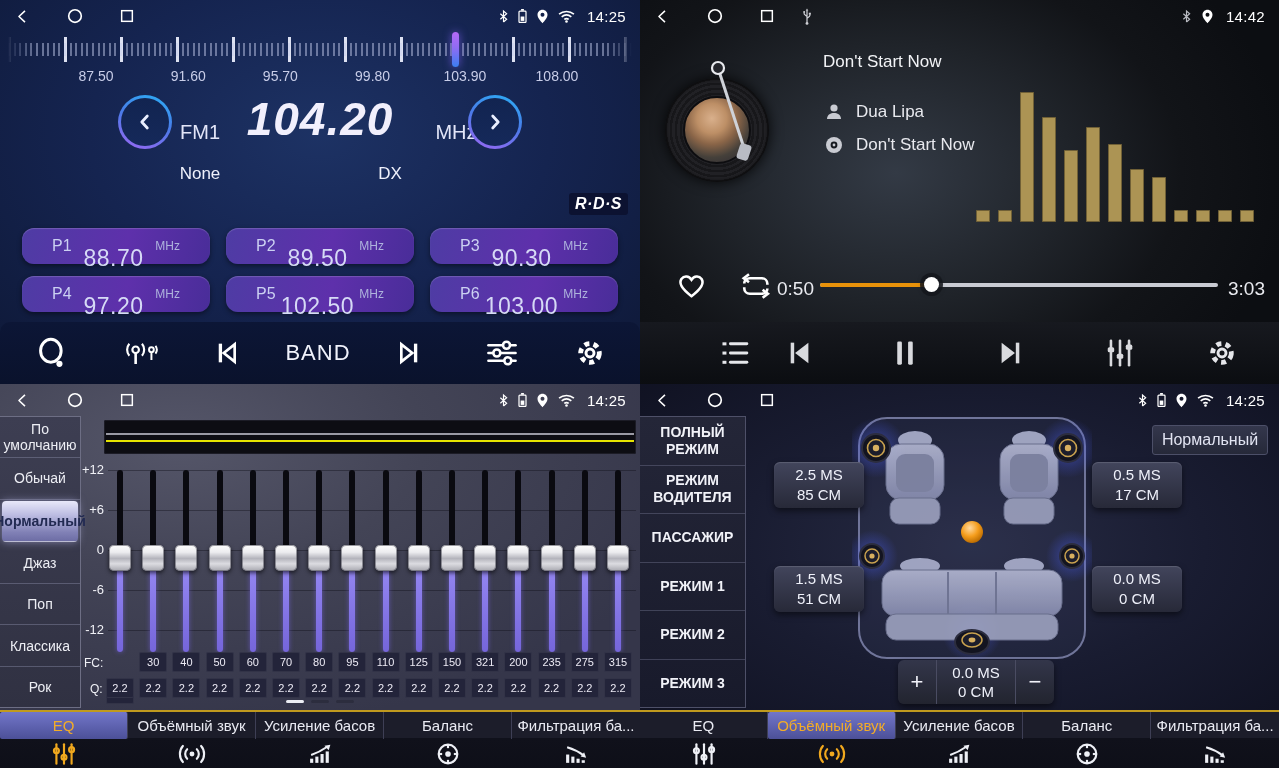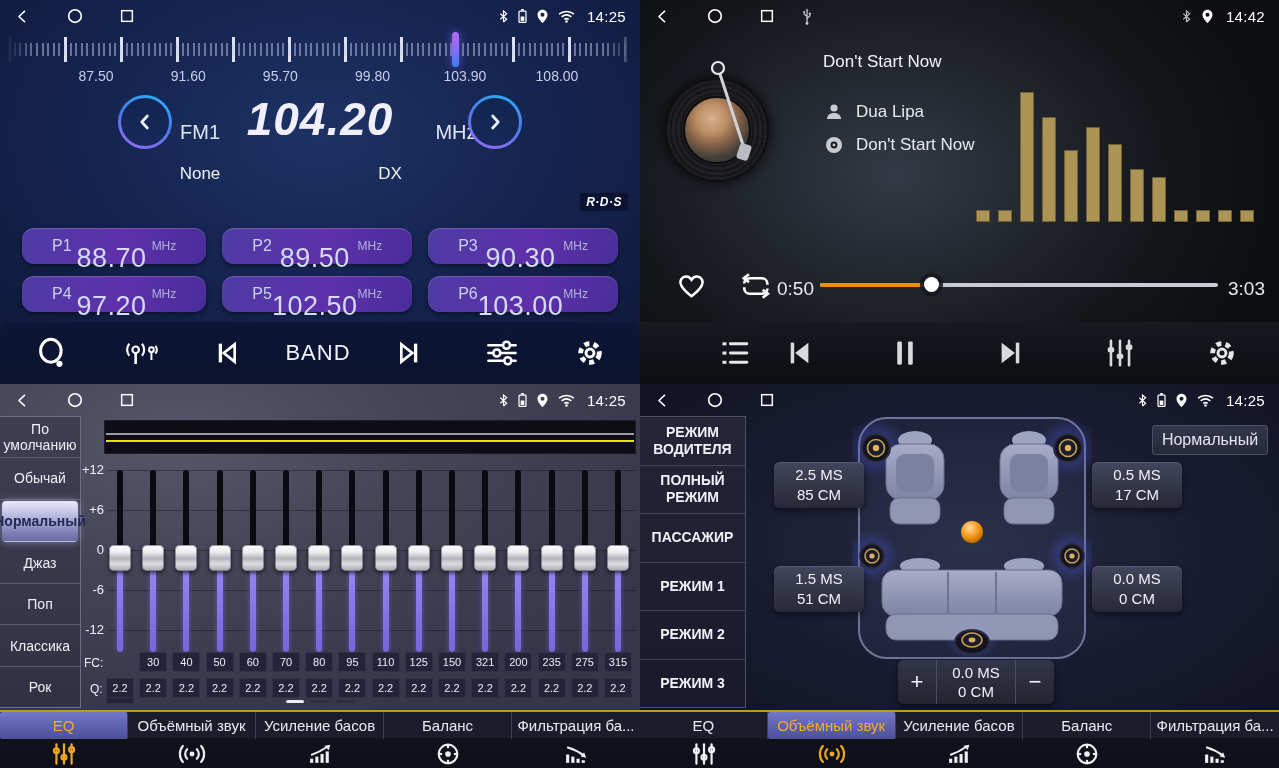--- a/index.html
+++ b/index.html
@@ -40,31 +40,31 @@
     background:linear-gradient(180deg,#122450,#15295a) padding-box,
                linear-gradient(200deg,#2fa8f4 8%,#4a7ae8 48%,#916af2 92%) border-box;
     display:flex; align-items:center; justify-content:center; }
   .chev-left { left:118px; top:95px; } .chev-right { left:468px; top:95px; }
   .band-lbl { position:absolute; left:168px; top:121px; width:64px; text-align:center; font-size:20px; color:#e2e5f8; }
   .freq-big { position:absolute; left:205px; top:92px; width:230px; text-align:center;
     font-size:46px; font-weight:bold; color:#f1effc; letter-spacing:1px;font-style:italic; }
   .unit-lbl { position:absolute; left:424px; top:121px; width:64px; text-align:center; font-size:20px; color:#e2e5f8; }
   .station  { position:absolute; left:158px; top:164px; width:84px; text-align:center; font-size:17px; color:#eef0fb; }
   .mode-dx  { position:absolute; left:368px; top:164px; width:44px; text-align:center; font-size:17px; color:#eef0fb; }
-  .rds { position:absolute; right:12px; top:193px; background:#0c1231; color:#fff; font-size:12px;
+  .rds { position:absolute; right:12px; top:193px; background:#0c1231; color:#fff; font-size:16px;
     font-style:italic; font-weight:bold; padding:2px 6px; border-radius:3px; letter-spacing:.5px; }
   .preset-grid { position:absolute; left:22px; top:228px; width:596px; height:84px;
     display:grid; grid-template-columns:repeat(3,1fr); gap:12px 16px; }
   .preset { border:0; height:36px; border-radius:12px; cursor:pointer;
     background:linear-gradient(105deg,#4e3ca4 0%,#5e30ab 55%,#492d99 100%);
     box-shadow:inset 0 1px 1px rgba(255,255,255,.18), 0 2px 5px rgba(0,0,0,.45);
     display:flex; align-items:center; justify-content:space-between; padding:0 30px;
     font-family:inherit; }
   .preset .pid   { font-size:16px; color:#cbd0f2; }
-  .preset .pfreq { font-size:27px; color:#d6daf6; letter-spacing:.5px;margin-top:24px; }
+  .preset .pfreq { font-size:23px; color:#d6daf6; letter-spacing:.5px;margin-top:24px; }
   .preset .punit { font-size:12px; color:#aeb3dd; }
   .radio-toolbar { position:absolute; left:0; bottom:0; width:100%; height:62px;
     background:linear-gradient(180deg,#0c1636 0%,#0a122c 100%); border-radius:10px 10px 0 0; }
   .tool { position:absolute; top:50%; transform:translate(-50%,-50%); cursor:pointer; display:flex; align-items:flex-start; }
   .band-text { font-size:22px; color:#f0f2fb; letter-spacing:1px; }
 
   
   .vinyl { position:absolute; left:25px; top:78px; width:104px; height:104px; border-radius:50%;
     background:repeating-radial-gradient(circle at 50% 50%, #17171a 0 2.5px, #212125 2.5px 5px);
     box-shadow:0 0 14px rgba(0,0,0,.85), inset 0 0 4px #000; }
@@ -758,22 +758,22 @@
             <path d="M1 4.5 C5.5 .6 12.5 .6 17 4.5" fill="none" stroke="#fff" stroke-width="1.7"></path>
             <path d="M3.8 7.4 C7 4.7 11 4.7 14.2 7.4" fill="none" stroke="#fff" stroke-width="1.7"></path>
             <path d="M6.6 10.2 C8 9.1 10 9.1 11.4 10.2" fill="none" stroke="#fff" stroke-width="1.7"></path>
             <circle cx="9" cy="12.4" r="1.4" fill="#fff"></circle>
           </svg>
         <span class="stime">14:25</span>
       </div>
     </header>
 
     <nav class="mode-sidebar">
+        <div class="mode-item">ПОЛНЫЙ РЕЖИМ</div>
         <div class="mode-item">РЕЖИМ ВОДИТЕЛЯ</div>
-        <div class="mode-item">ПОЛНЫЙ РЕЖИМ</div>
         <div class="mode-item">ПАССАЖИР</div>
         <div class="mode-item">РЕЖИМ 1</div>
         <div class="mode-item">РЕЖИМ 2</div>
         <div class="mode-item">РЕЖИМ 3</div>
       </nav>
 
     <button class="profile-btn">Нормальный</button>
 
     <svg class="car-viz" width="240" height="252" viewBox="0 0 240 252">
       <defs>

